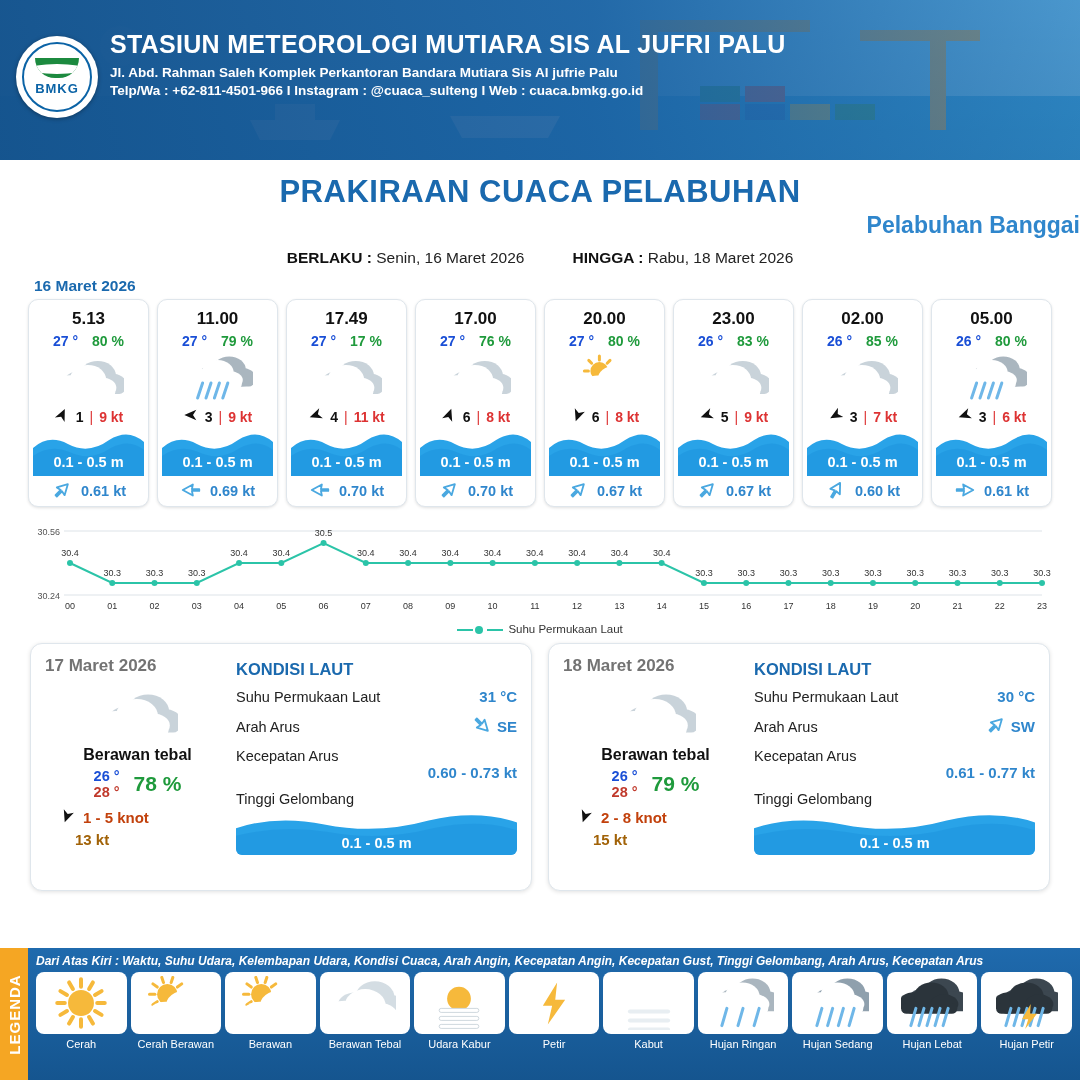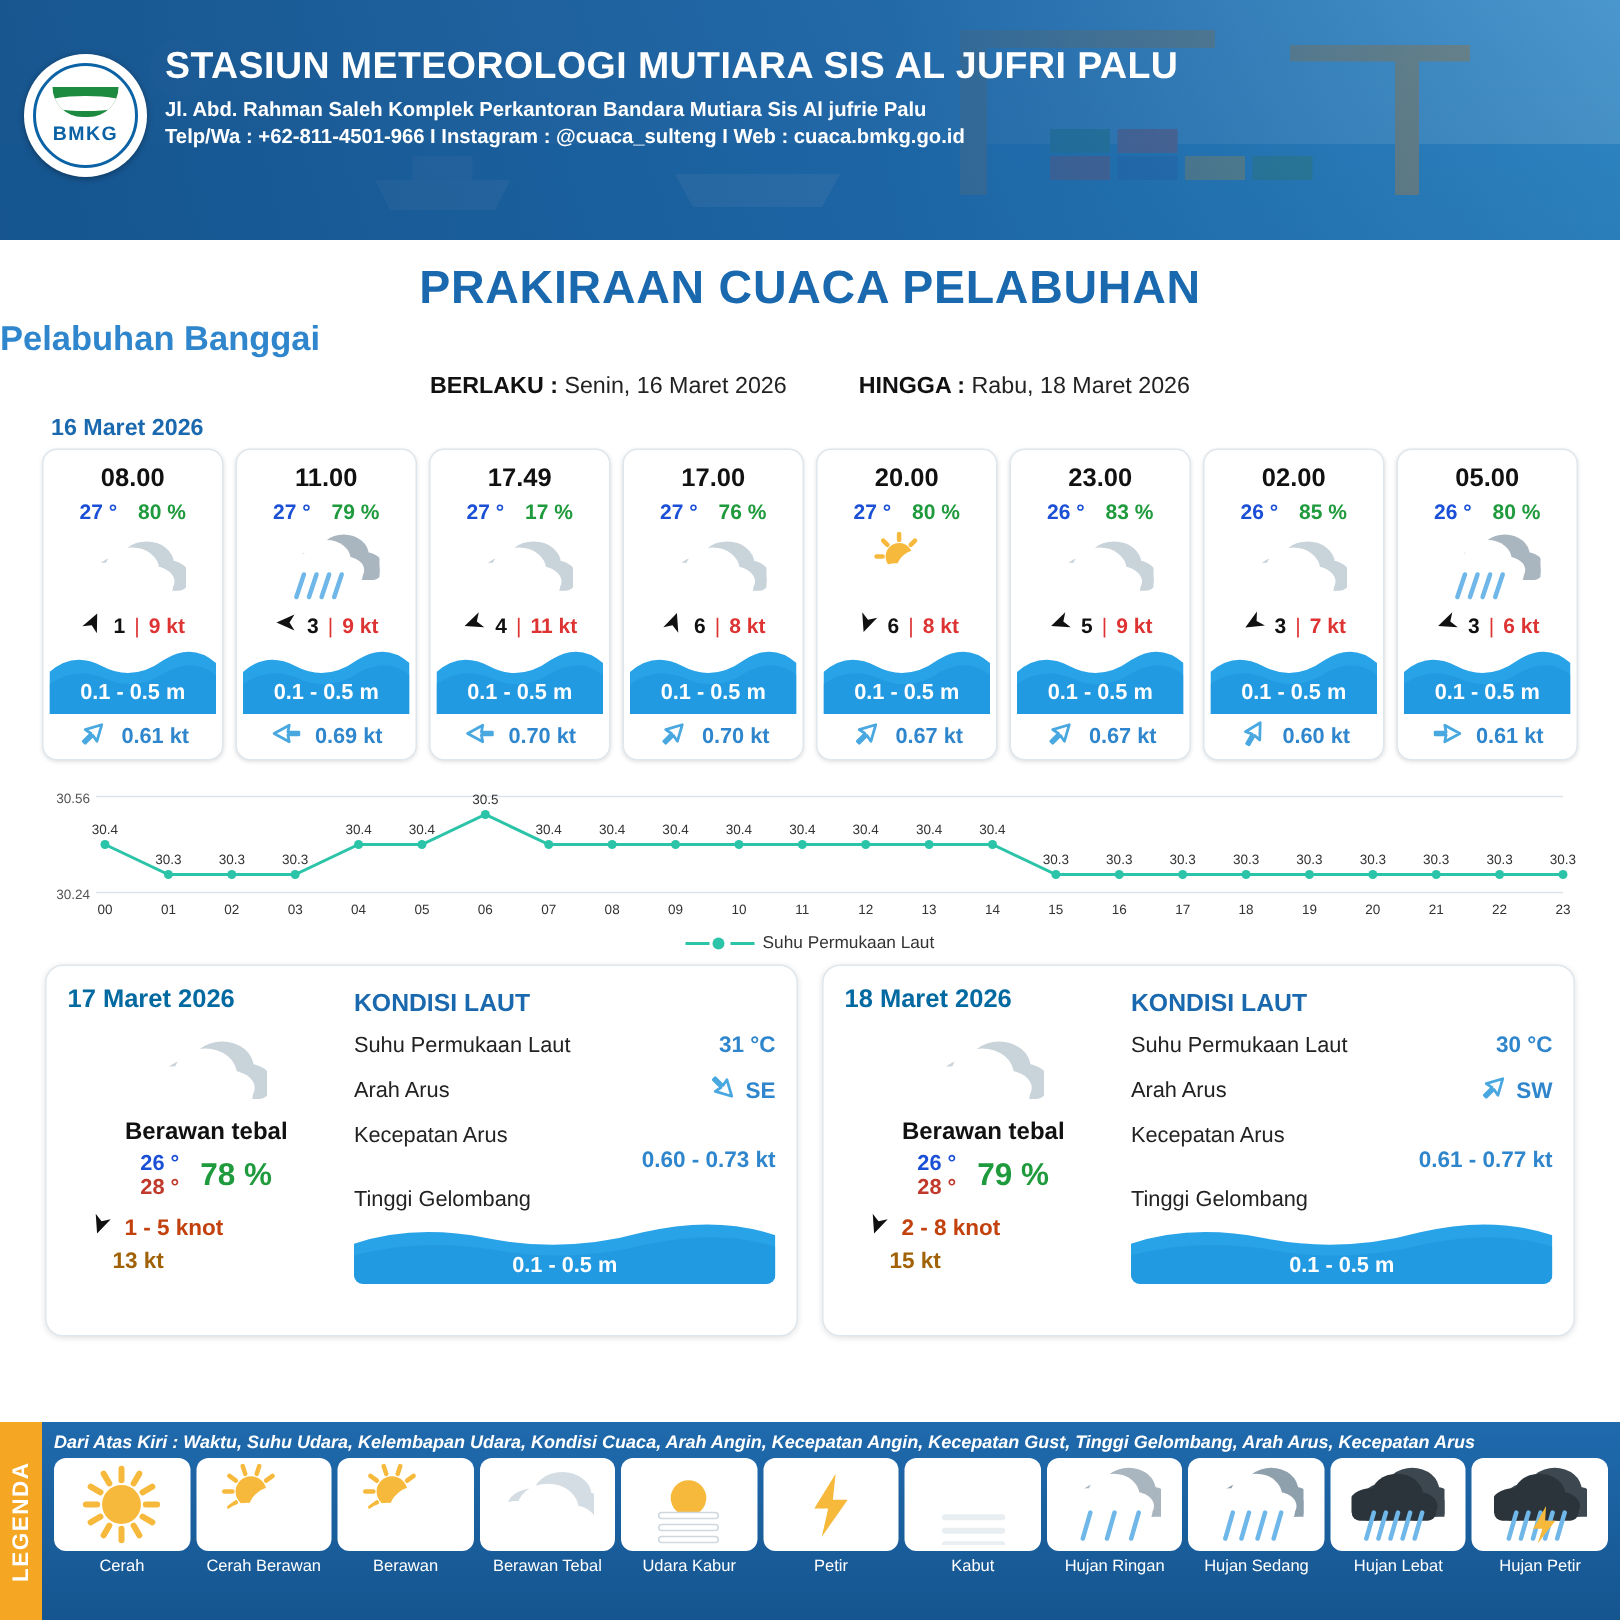--- a/index.html
+++ b/index.html
@@ -40,21 +40,21 @@
   .hdr-l1 { font-size:17px; font-weight:bold; letter-spacing:.6px; }
   .hdr-l2 { font-size:25px; font-weight:bold; letter-spacing:.3px; margin-top:2px; }
   .hdr-l3 { font-size:13.5px; font-weight:bold; margin-top:6px; }
   .hdr-l4 { font-size:13.5px; font-weight:bold; margin-top:3px; }
 
   
   .title-main {
     text-align:center; color:#1a69ae; font-size:31px; font-weight:bold;
     letter-spacing:.5px; margin-top:14px;
   }
-  .title-sub { text-align:left; color:#2f86cc; font-size:23px; font-weight:bold; margin-top:2px;}
+  .title-sub { text-align:right; color:#2f86cc; font-size:23px; font-weight:bold; margin-top:2px;}
   .valid-row { display:flex; justify-content:center; gap:48px; margin-top:10px; font-size:15.5px;}
   .valid-row .lbl { font-weight:bold; color:#111; }
   .valid-row .val { color:#222; }
 
   .date-label { color:#1a69ae; font-size:15.5px; font-weight:bold; margin:10px 0 4px 34px; }
 
   
   .cards { display:flex; gap:8px; padding:0 28px; }
   .card {
     flex:1; background:#fff; border:1px solid #dfe6ec; border-radius:10px;
@@ -88,21 +88,21 @@
   .legend-line { display:inline-block; width:16px;height:2px;background:#2bc4a8; vertical-align:middle; margin-right:2px;}
 
   
   .panels { display:flex; gap:16px; padding:0 30px; margin-top:8px; }
   .panel {
     flex:1; background:#fff; border:1px solid #dfe6ec; border-radius:12px;
     box-shadow:0 1px 4px rgba(0,0,0,.12);
     padding:12px 14px 10px 14px; display:flex; position:relative; min-height:248px;
   }
   .p-left { width:185px; }
-  .p-date { color:#0369a1; font-size:17px; font-weight:bold; }
+  .p-date { color:#737373; font-size:17px; font-weight:bold; }
   .p-icon { height:62px; display:flex; align-items:center; justify-content:center; margin-top:6px;}
   .p-cond { text-align:center; font-size:16px; font-weight:bold; color:#111; margin-top:2px;}
   .p-temps { display:flex; align-items:center; gap:14px; justify-content:center; margin-top:4px;}
   .p-tcol { text-align:right; }
   .p-tmin { color:#1a4fd6; font-size:14.5px; font-weight:bold; }
   .p-tmax { color:#c0392b; font-size:14.5px; font-weight:bold; }
   .p-hum { color:#1f9a3c; font-size:21px; font-weight:bold; }
   .p-wind { display:flex; align-items:center; gap:8px; margin-top:8px; padding-left:14px; font-size:15px; font-weight:bold; color:#c2410c;}
   .p-gust { color:#a16207; font-size:15px; font-weight:bold; margin-top:4px; padding-left:30px;}
   .p-right { flex:1; padding-left:6px; }
@@ -173,21 +173,21 @@
   <div><span class="lbl">BERLAKU :</span>
     <span class="val">Senin, 16 Maret 2026</span></div>
   <div><span class="lbl">HINGGA :</span>
     <span class="val">Rabu, 18 Maret 2026</span></div>
 </div>
 
 <div class="date-label">16 Maret 2026</div>
 
 <div class="cards" id="cards">
     <div class="card">
-    <div class="c-time">08.00</div>
+    <div class="c-time">5.13</div>
     <div class="c-row">
       <span class="c-temp">27 °</span>
       <span class="c-hum">80 %</span>
     </div>
     <div class="c-icon">
         <svg width="70" height="50" viewBox="0 0 70 50">
           <g transform="translate(39.2,26) scale(1.1363636363636365)">
     <ellipse cx="-12" cy="4" rx="14" ry="10" fill="#c9d3da"></ellipse>
     <ellipse cx="4" cy="-2" rx="16" ry="13" fill="#c9d3da"></ellipse>
     <ellipse cx="16" cy="5" rx="13" ry="9" fill="#c9d3da"></ellipse>

